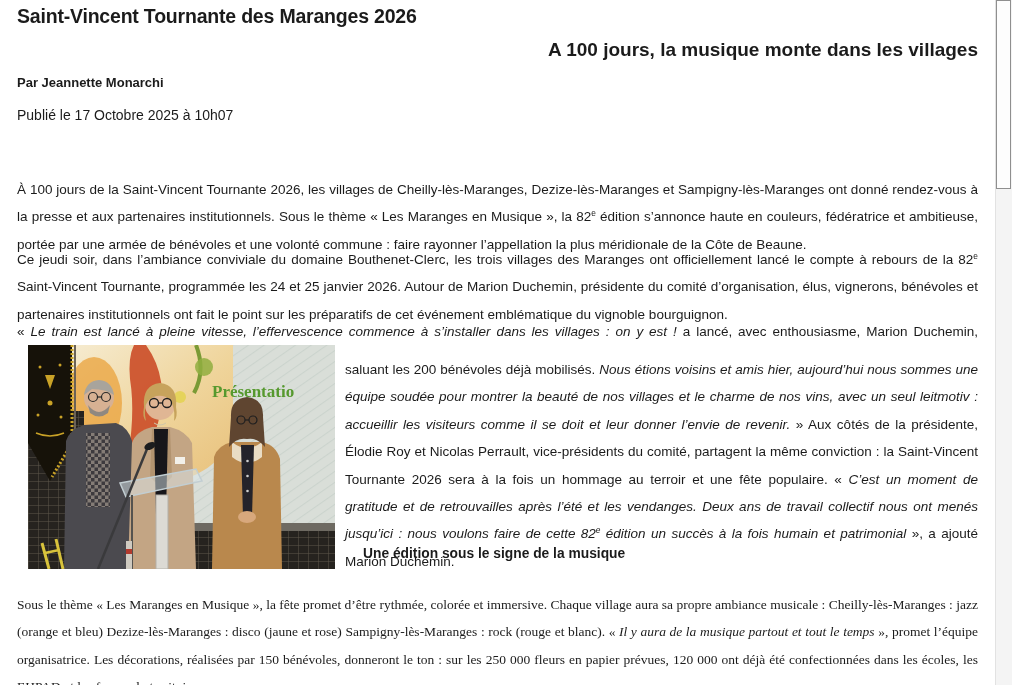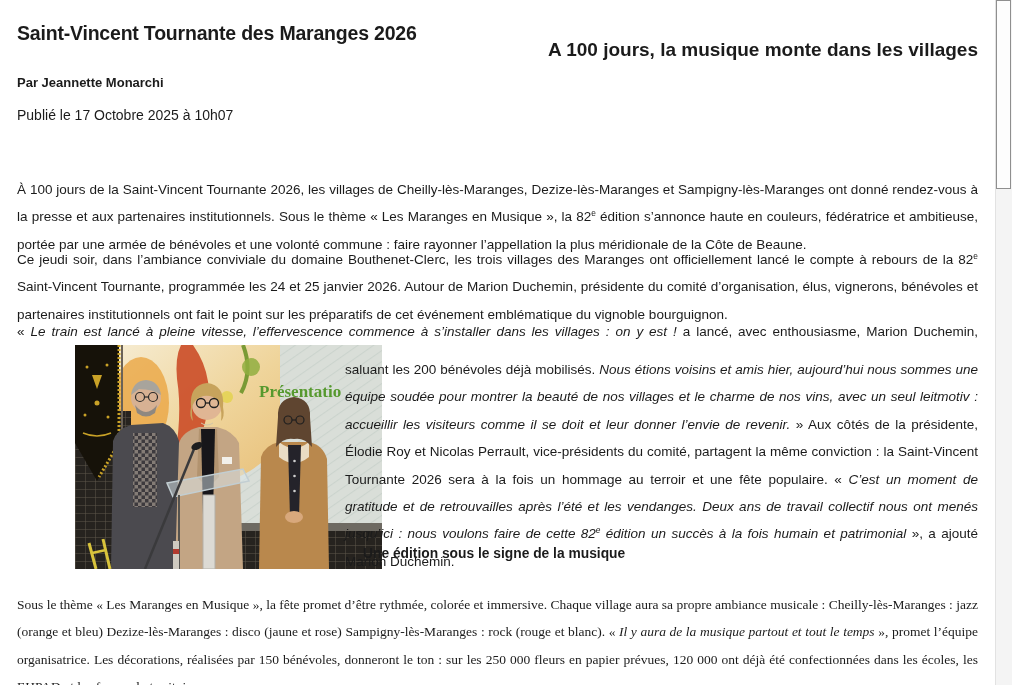--- a/index.html
+++ b/index.html
@@ -4,32 +4,32 @@
 <style>
   html,body{margin:0;padding:0;}
   body{
     width:1012px;height:685px;position:relative;overflow:hidden;
     background:#ffffff;color:#1b1b1b;
     font-family:"Liberation Sans", sans-serif;
   }
   .abs{position:absolute;}
   .it{font-style:italic;}
   sup{font-size:0.62em;line-height:0;vertical-align:super;}
-  #page-title{left:17px;top:22px;font-size:19.5px;font-weight:bold;letter-spacing:-0.2px;}
+  #page-title{left:17px;top:5px;font-size:19.5px;font-weight:bold;letter-spacing:-0.2px;}
   #article-subtitle{left:17px;top:39px;width:961px;text-align:right;font-size:19px;font-weight:bold;}
   #byline{left:17px;top:75px;font-size:13px;font-weight:bold;}
   #publish-date{left:17px;top:107px;font-size:14px;text-align:center;}
   .para{left:17px;width:961px;font-size:13.5px;line-height:27.4px;text-align:justify;}
   #paragraph-1{top:136px;margin-top:40px;}
   #paragraph-2{top:246px;}
   #paragraph-3-lead{top:318px;text-align-last:justify;}
   #paragraph-3-rest{left:345px;top:356px;width:633px;font-size:13.5px;line-height:27.4px;text-align:justify;}
   #section-heading{left:363px;top:546px;font-size:13.8px;font-weight:bold;margin:0;}
   #paragraph-4{top:591px;font-family:Liberation Serif, serif;}
-  #article-photo{left:28px;top:345px;width:279px;height:224px;margin-left:47px;}
+  #article-photo{left:28px;top:345px;width:279px;height:224px;}
   #scrollbar{left:995px;top:0;width:17px;height:685px;background:#f4f4f4;border-left:1px solid #e2e2e2;box-sizing:border-box;}
   #scrollbar-thumb{position:absolute;left:0;top:0;width:15px;height:189px;background:#fdfdfd;border:1px solid #8f8f8f;box-sizing:border-box;}
 </style>
 </head>
 <body>
 
 <div id="page-title" class="abs">Saint-Vincent Tournante des Maranges 2026</div>
 <div id="article-subtitle" class="abs">A 100 jours, la musique monte dans les villages</div>
 <div id="byline" class="abs">Par Jeannette Monarchi</div>
 <div id="publish-date" class="abs">Publié le 17 Octobre 2025 à 10h07</div>

